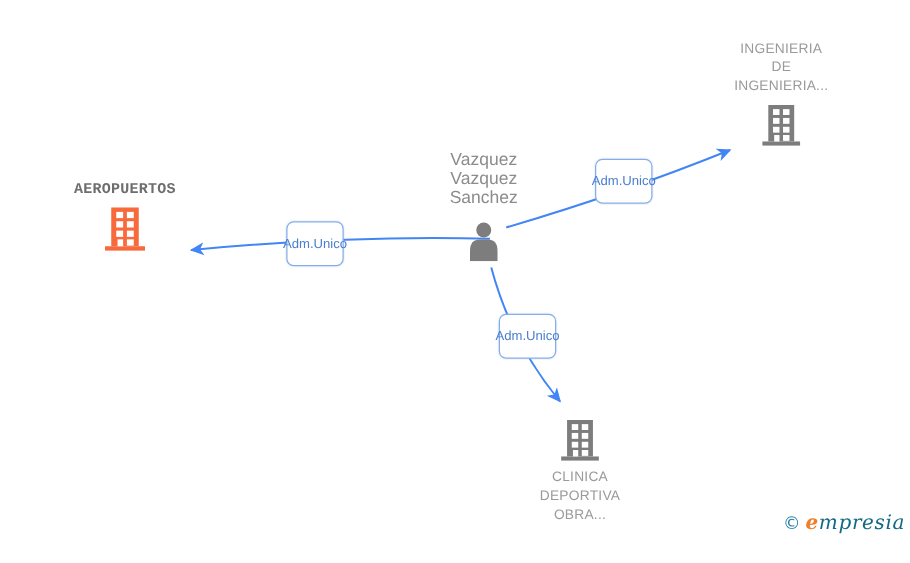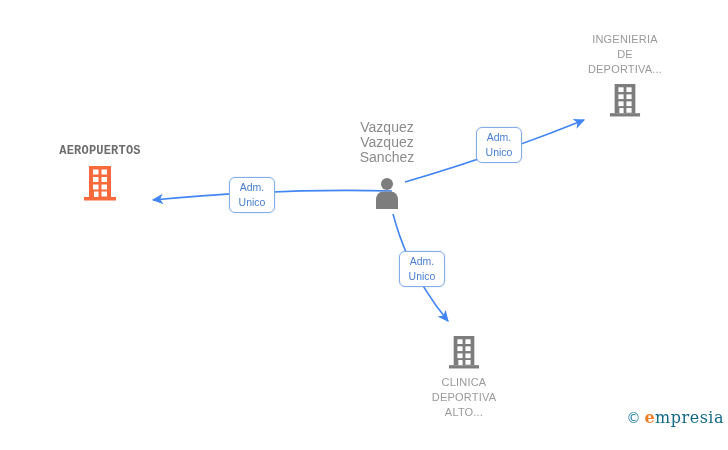--- a/index.html
+++ b/index.html
@@ -23,31 +23,31 @@
   .node-bottom .icon-wrap { margin: 0 auto 5px auto; }
 
   .edge-label {
     position: absolute; z-index: 3;
     width: 46px; height: 36px;
     background: #ffffff;
     border: 1.6px solid var(--edge-label-border, #85ade8);
     border-radius: 6px;
     color: var(--edge-label-text, #4a7fd0);
     font-size: 10.5px; line-height: 15px;
-    display: flex; flex-direction: column; align-items: center; justify-content: center;
+    display: flex; flex-direction: row; align-items: center; justify-content: center;
     box-shadow: 0 0 0 1px rgba(133,173,232,0.12);
   }
 
   .footer-logo {
     position: absolute; right: 4px; bottom: 3px; z-index: 4;
     display: flex; align-items: baseline; gap: 4px;
     font-family: "DejaVu Serif", serif;
   }
   .copyright-glyph { color: var(--logo-copyright, #1f7da5); font-size: 14px; font-family: "DejaVu Sans", sans-serif; }
-  .brand { font-size: 16px; letter-spacing: 0.5px; }
+  .brand { font-style: italic; font-size: 16px; letter-spacing: 0.5px; }
   .brand .first { color: var(--logo-orange, #ef7f2b); font-weight: bold; }
   .brand .rest { color: var(--logo-teal, #136a85); }
 </style>
 </head>
 <body>
 
 <div class="canvas">
 
   <svg class="edges" width="728" height="450" viewBox="0 0 728 450">
     <defs>
@@ -57,21 +57,21 @@
     </defs>
     <path d="M 392,191 Q 280,188 153,200" fill="none" stroke-width="1.6" marker-end="url(#arrowhead)" stroke="#4285f4"></path>
     <path d="M 405,182 Q 500,154 584,120" fill="none" stroke-width="1.6" marker-end="url(#arrowhead)" stroke="#4285f4"></path>
     <path d="M 393,214 Q 409,274 448,321" fill="none" stroke-width="1.6" marker-end="url(#arrowhead)" stroke="#4285f4"></path>
   </svg>
 
   <div class="node" style="left:555px; top:32px; width:140px;">
     <div class="company-name">
       <div>INGENIERIA</div>
       <div>DE</div>
-      <div>DEPORTIVA...</div>
+      <div>INGENIERIA...</div>
     </div>
     <svg class="icon-wrap" width="32" height="34" viewBox="0 0 34 36">
       <g fill="#7d7d7d">
         <rect x="1" y="32" width="32" height="3.5"></rect>
         <rect x="6" y="1" width="22" height="31"></rect>
       </g>
       <g fill="#ffffff">
         <rect x="10" y="4.5" width="5.5" height="5"></rect>
           <rect x="18.5" y="4.5" width="5.5" height="5"></rect>
         <rect x="10" y="12" width="5.5" height="5"></rect>
@@ -133,21 +133,21 @@
           <rect x="18.5" y="12" width="5.5" height="5"></rect>
         <rect x="10" y="19.5" width="5.5" height="5"></rect>
           <rect x="18.5" y="19.5" width="5.5" height="5"></rect>
         <rect x="11" y="26.5" width="4.5" height="5.5"></rect>
           <rect x="18.5" y="26.5" width="5.5" height="5"></rect>
       </g>
     </svg>
     <div class="company-name">
       <div>CLINICA</div>
       <div>DEPORTIVA</div>
-      <div>ALTO...</div>
+      <div>OBRA...</div>
     </div>
   </div>
 
   <div class="edge-label" style="left:229px; top:177px;">
     <div>Adm.</div>
     <div>Unico</div>
   </div>
   <div class="edge-label" style="left:476px; top:127px;">
     <div>Adm.</div>
     <div>Unico</div>

